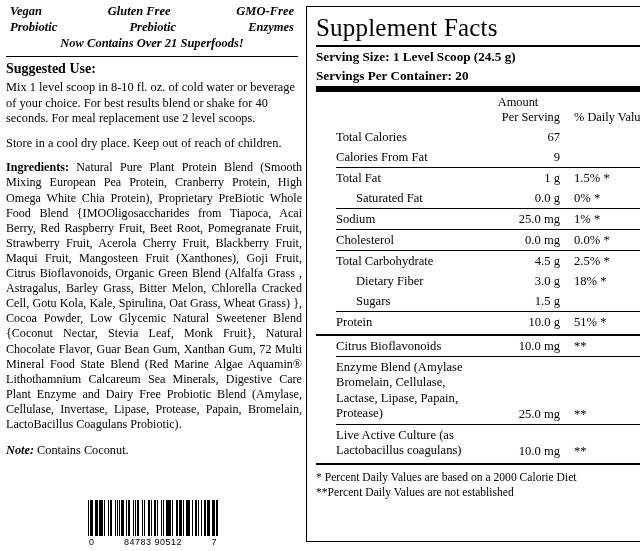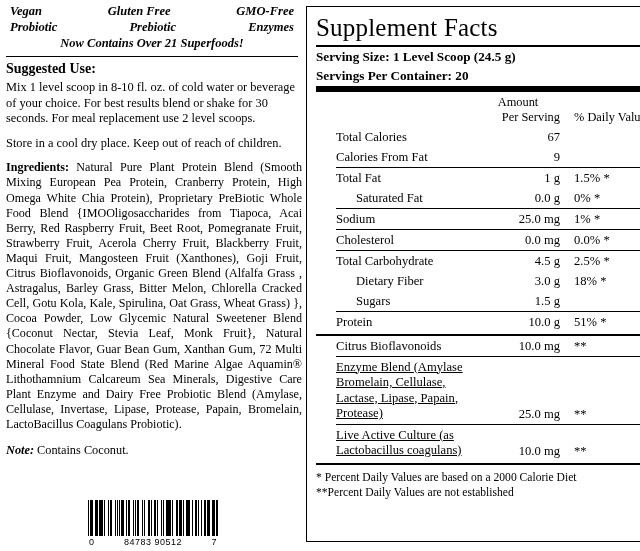--- a/index.html
+++ b/index.html
@@ -162,21 +162,21 @@
   .indent1 { padding-left: 20px !important; }
 
   .row-line td { border-top: 1px solid #000; }
 
   .footnotes {
     font-size: 11.6px;
     line-height: 15px;
     padding-top: 5px;
   }
   .tall td { padding-top: 4px; padding-bottom: 4px; }
-  .multi { line-height: 15.5px; text-decoration: underline; }
+  .multi { line-height: 15.5px; }
 </style>
 </head>
 <body>
 
 <div class="page">
 
   <div class="left">
 
     <div class="claims">
       <div class="claims-row r1">
@@ -188,21 +188,21 @@
         <span>Probiotic</span>
         <span>Prebiotic</span>
         <span>Enzymes</span>
       </div>
       <div class="claims-line3">Now Contains Over 21 Superfoods!</div>
     </div>
 
     <hr class="hr">
 
     <div class="sec-title">Suggested Use:</div>
-    <div class="body-text">Mix 1 level scoop in 8-10 fl. oz. of cold water or beverage of your choice. For best results blend or shake for 30 seconds. For meal replacement use 2 level scoops.</div>
+    <div class="body-text">Mix 1 level scoop in 8-10 fl. oz. of cold water or beverage of your choice. For best results blend or shake for 40 seconds. For meal replacement use 2 level scoops.</div>
     <div class="spacer-sm"></div>
     <div class="body-text">Store in a cool dry place.  Keep out of reach of children.</div>
 
     <div class="spacer-sm"></div>
 
     <div class="ingredients">
       <b>Ingredients:</b>
       <span>Natural Pure Plant Protein Blend (Smooth Mixing European Pea Protein, Cranberry Protein, High Omega White Chia Protein), Proprietary PreBiotic Whole Food Blend {IMOOligosaccharides from Tiapoca, Acai Berry, Red Raspberry Fruit, Beet Root, Pomegranate Fruit, Strawberry Fruit, Acerola Cherry Fruit, Blackberry Fruit, Maqui Fruit, Mangosteen Fruit (Xanthones), Goji Fruit, Citrus Bioflavonoids, Organic Green Blend (Alfalfa Grass , Astragalus, Barley Grass, Bitter Melon, Chlorella Cracked Cell, Gotu Kola, Kale, Spirulina, Oat Grass, Wheat Grass) }, Cocoa Powder, Low Glycemic Natural Sweetener Blend {Coconut Nectar, Stevia Leaf, Monk Fruit}, Natural Chocolate Flavor, Guar Bean Gum, Xanthan Gum, 72 Multi Mineral Food State Blend (Red Marine Algae Aquamin® Lithothamnium Calcareum Sea Minerals, Digestive Care Plant Enzyme and Dairy Free Probiotic Blend (Amylase, Cellulase, Invertase, Lipase, Protease, Papain, Bromelain, LactoBacillus Coagulans Probiotic).</span>
     </div>
 

